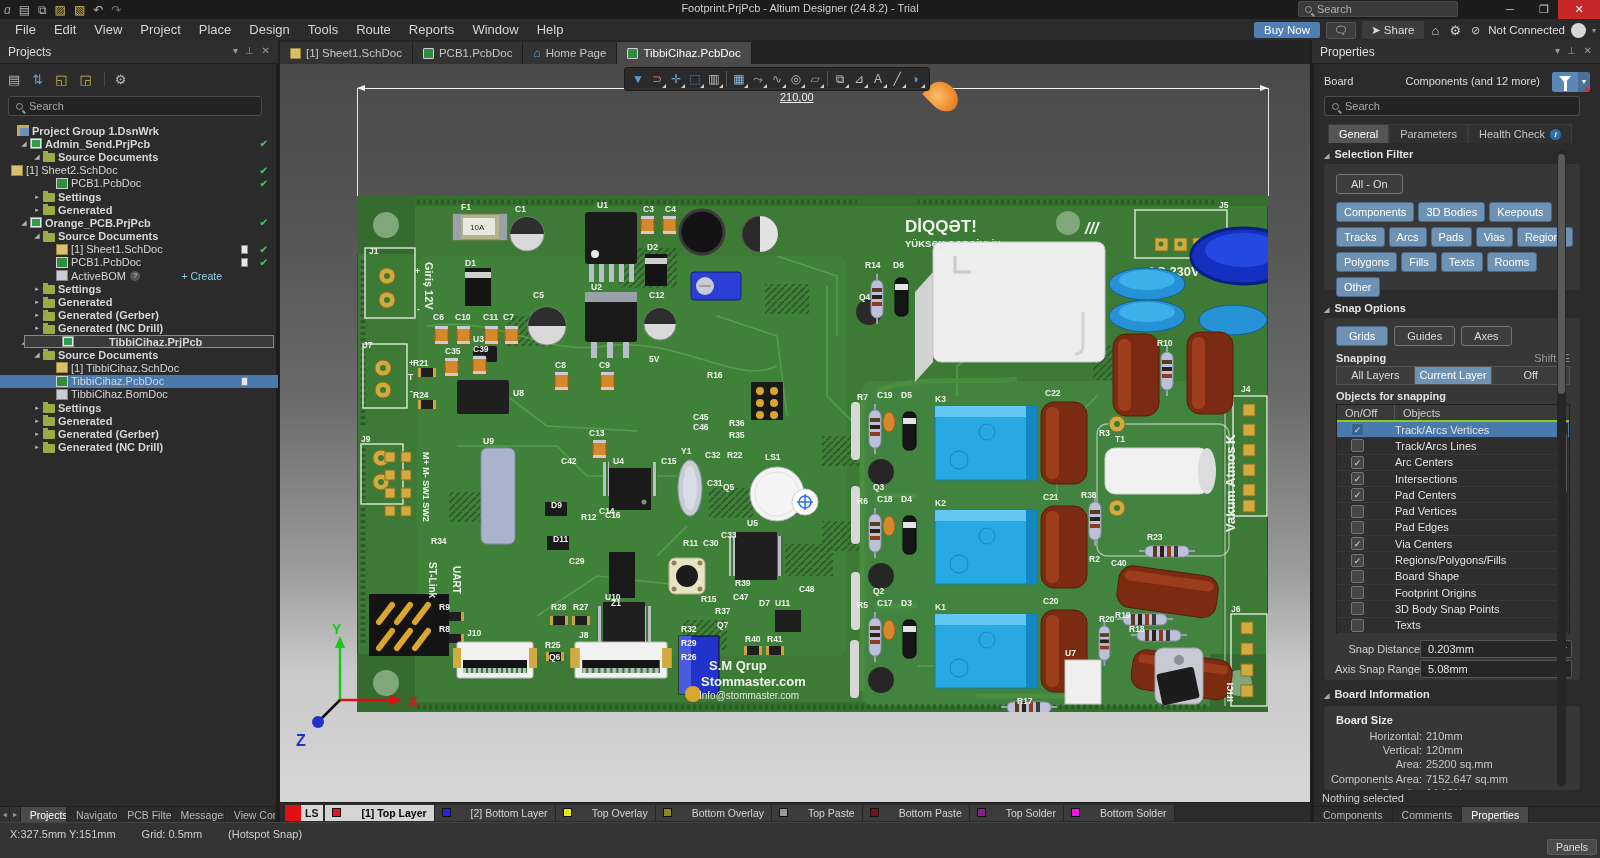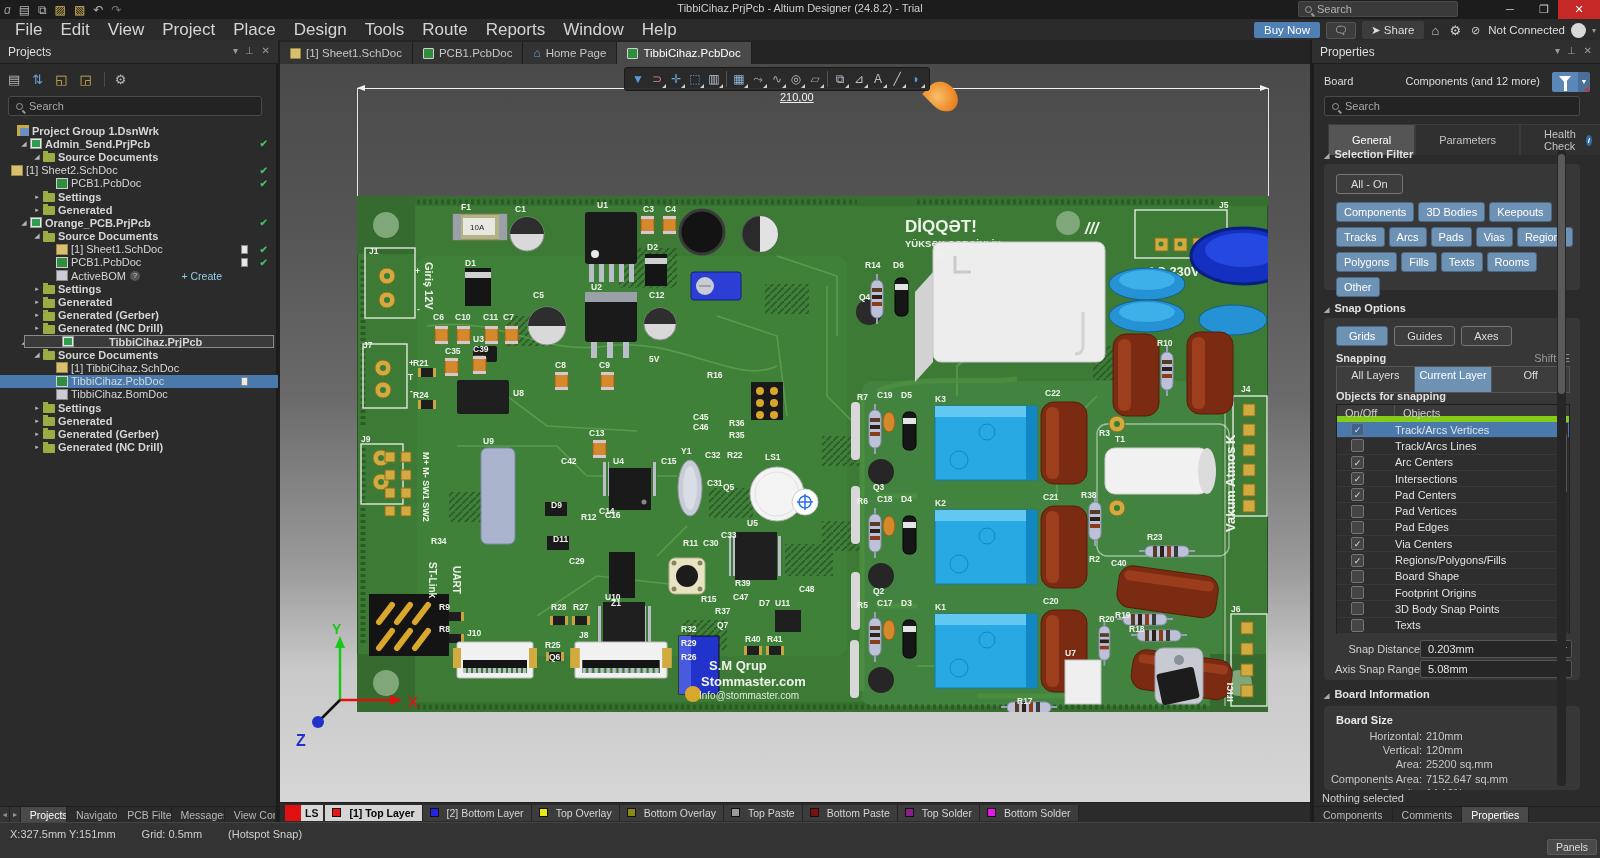--- a/index.html
+++ b/index.html
@@ -13,21 +13,21 @@
   #win-title { left:0; right:0; top:2px; text-align:center; color:#cfcfcf; font-size:11px; }
   #title-search { right:142px; top:1px; width:160px; height:16px; background:#3a3a3a; border:1px solid #4a4a4a;
     border-radius:2px; display:flex; align-items:center; gap:5px; padding:0 6px; color:#b0b0b0; }
   .mag { width:7px; height:7px; border:1.5px solid #9a9a9a; border-radius:50%; position:relative; flex:0 0 auto;}
   .mag::after { content:""; position:absolute; width:4px; height:1.5px; background:#9a9a9a; transform:rotate(45deg); left:5px; top:7px; }
   .winbtn { top:0; width:28px; height:19px; text-align:center; line-height:19px; color:#cfcfcf; font-size:11px; }
   #btn-min { right:76px; } #btn-max { right:42px; }
   #btn-close { right:0; width:42px; background:#c62828; color:#fff; }
   
   #menubar { left:0; top:19px; width:1600px; height:21px; background:#2b2b2b; display:flex; align-items:center; padding-left:6px; }
-  #menubar .mi { padding:2px 9px; color:#d4d4d4; font-size:17px; }
+  #menubar .mi { padding:2px 9px; color:#d4d4d4; font-size:13px; }
   #menu-right { right:4px; top:20px; height:20px; display:flex; gap:6px; align-items:center; }
   .btn-buy { background:#507fb4; color:#fff; border-radius:2px; padding:2px 10px; font-size:11.5px; }
   .btn-chat { background:#3c3c3c; color:#ddd; border-radius:2px; padding:1px 7px; font-size:11px; border:1px solid #555; }
   .btn-share { background:#3c3c3c; color:#ddd; border-radius:2px; padding:2px 9px; font-size:11.5px; }
   .mr-ico { color:#cfcfcf; font-size:13px; padding:0 2px; }
   .avatar { width:15px; height:15px; border-radius:50%; background:#d8d8d8; }
   
   .panel-head { background:#2f2f2f; border-bottom:1px solid #1f1f1f; }
   #proj-head { left:0; top:40px; width:278px; height:24px; }
   #prop-head { left:1312px; top:40px; width:288px; height:24px; }
@@ -90,61 +90,61 @@
   #dim-text { left:500px; top:27px; color:#f0f0f0; font-size:11px; z-index:4;text-decoration:underline; }
   .extl { background:#e8e8e8; width:1px; }
   #droplet { left:650px; top:16px; width:26px; height:33px; background:radial-gradient(circle at 35% 38%, #f8c06a, #ef9030 55%, #d96a12);
     border-radius:0 55% 55% 55%; transform:rotate(-45deg); z-index:4; }
   #gizmo { left:0px; top:556px; width:160px; height:150px; }
   
   #layer-strip { position:absolute; left:0; bottom:0; width:1030px; height:20px; background:#2b2b2b; border-top:1px solid #1f1f1f;
     display:flex; align-items:center; font-size:10.5px; }
   .ls-chip { display:flex; align-items:center; height:16px; background:#d8d8d8; color:#111; font-weight:bold; padding-right:5px; margin:0 2px 0 5px; }
   .ls-chip .sw { width:16px; height:16px; background:#e01010; margin-right:4px; }
-  .ltab { display:flex; align-items:center; gap:8px; height:16px; padding:0 7px; background:#3c3c3c; color:#d6d6d6;
+  .ltab { display:flex; align-items:center; gap:20px; height:16px; padding:0 7px; background:#3c3c3c; color:#d6d6d6;
     border-right:1px solid #242424; white-space:nowrap; }
   .ltab .sw { width:9px; height:9px; border:1px solid #111; }
   .ltab.active { background:#d4d4d4; color:#000; font-weight:bold; }
   #statusbar { left:0; top:822px; width:1600px; height:36px; background:#333; border-top:1px solid #444; }
   #statusbar .coords { position:absolute; left:10px; top:5px; color:#cfcfcf; display:flex; gap:26px; font-size:11px; }
   #panels-btn { position:absolute; right:3px; bottom:3px; background:#4a4a4a; border:1px solid #5a5a5a; color:#ddd;
     padding:1px 8px; font-size:10.5px; border-radius:2px; }
   
   #prop-panel { left:1312px; top:64px; width:288px; height:758px; background:#2b2b2b; border-left:2px solid #1c1c1c; font-size:11px; }
   #prop-panel .row1 { position:absolute; left:10px; top:8px; right:10px; height:20px; }
   #prop-mode { position:absolute; left:0; top:3px; color:#ddd; }
   #prop-filter-label { position:absolute; right:50px; top:3px; color:#ddd; }
   #funnel-btn { position:absolute; right:12px; top:0; width:26px; height:20px; background:#5b87b8; border-radius:2px 0 0 2px; }
   .funnel { position:absolute; left:7px; top:4px; width:0; height:0; border-left:6px solid transparent; border-right:6px solid transparent; border-top:7px solid #fff; }
   .funnel::after { content:""; position:absolute; left:-1.5px; top:-2px; width:3px; height:10px; background:#fff; }
   #funnel-dd { position:absolute; right:0; top:0; width:12px; height:20px; background:#4a6f99; border-radius:0 2px 2px 0; color:#fff; font-size:7px; text-align:center; line-height:20px; }
   #funnel-dd::after { content:""; position:absolute; right:1px; bottom:1px; border-left:5px solid transparent; border-bottom:5px solid #d03030; }
   #prop-search { position:absolute; left:10px; top:32px; width:256px; height:20px; background:#232323; border:1px solid #4a4a4a;
     border-radius:3px; display:flex; align-items:center; gap:6px; padding:0 7px; color:#a8a8a8; }
   #prop-tabs { position:absolute; left:14px; top:60px; display:flex; }
-  .prtab { padding:3px 23px; color:#c4c4c4; border:1px solid #3c3c3c; border-bottom:none; background:#303030; display:flex; gap:5px; align-items:center;}
+  .prtab { padding:3px 10px; color:#c4c4c4; border:1px solid #3c3c3c; border-bottom:none; background:#303030; display:flex; gap:5px; align-items:center;}
   .prtab.active { background:#555; color:#fff; }
   .info-i { width:11px; height:11px; border-radius:50%; background:#2f6ea8; color:#fff; font-size:8px; line-height:11px; text-align:center; font-style:italic; font-weight:bold;}
   .sec-head { position:absolute; left:10px; color:#e2e2e2; font-weight:bold; font-size:11px; }
   .sec-head::before { content:"◢"; font-size:7px; color:#aaa; margin-right:5px; }
   .group { position:absolute; left:10px; width:256px; background:#373737; border-radius:4px; }
   .chip { background:#6e92b4; border:1px solid #49688a; color:#fff; border-radius:3px; padding:3px 7px; font-size:11px; }
   .chip.dark { background:#3d3d3d; border:1px solid #777; color:#ddd; padding:3px 14px; }
   #chips-all { position:absolute; left:12px; top:10px; }
   #chips-wrap { position:absolute; left:12px; top:38px; width:238px; display:flex; flex-wrap:wrap; gap:5px 4px; }
   #snap-btns { position:absolute; left:12px; top:8px; display:flex; gap:6px; }
   #snapping-row { position:absolute; left:12px; top:34px; right:10px; color:#e0e0e0; font-weight:bold; }
   #snapping-row .sc { float:right; color:#9a9a9a; font-weight:normal; }
-  #seg { position:absolute; left:12px; top:48px; width:234px; height:27px; display:flex; background:#2c2c2c; border:1px solid #555; }
+  #seg { position:absolute; left:12px; top:48px; width:234px; height:19px; display:flex; background:#2c2c2c; border:1px solid #555; }
   .segi { flex:1; text-align:center; line-height:17px; color:#ddd; border-right:1px solid #555; background:#3d3d3d; }
   .segi:last-child { border-right:none; }
   .segi.active { background:#6e92b4; color:#fff; }
   #obj-label { position:absolute; left:12px; top:72px; color:#e0e0e0; font-weight:bold; }
   #snap-table { position:absolute; left:12px; top:86px; width:234px; border:1px solid #1f1f1f; background:#2e2e2e; }
-  #snap-thead { height:17px; background:#3a3a3a; border-bottom:6px solid #84cc16; display:flex; color:#cfcfcf; }
+  #snap-thead { height:17px; background:#3a3a3a; border-bottom:2px solid #84cc16; display:flex; color:#cfcfcf; }
   #snap-thead .c1 { width:58px; padding-left:8px; line-height:17px; border-right:1px solid #555; }
   #snap-thead .c2 { padding-left:8px; line-height:17px; flex:1; }
   .srow { height:16.3px; display:flex; align-items:center; border-bottom:1px solid #383838; position:relative; }
   .srow.sel { background:#4a79ad; }
   .srow .cb { margin-left:14px; width:13px; height:13px; background:#454545; border:1px solid #757575; border-radius:2px;
     color:#e0e0e0; font-size:9px; line-height:12px; text-align:center; }
   .srow.sel .cb { background:#39648f; }
   .srow .sl { margin-left:31px; color:#e2e2e2; }
   #tbl-sb { position:absolute; right:1px; top:18px; bottom:1px; width:8px; background:#2a2a2a; }
   #tbl-sb .th { position:absolute; left:1px; top:10px; width:6px; height:60px; background:#555; border-radius:3px; }
@@ -171,21 +171,21 @@
 <div id="titlebar" class="abs">
   <div class="ticons abs">
     <span style="color:#9a9a9a;font-style:italic">ɑ</span>
     <span>▤</span>
     <span>⧉</span>
     <span style="color:#d8b95a">▨</span>
     <span style="color:#d8b95a">▧</span>
     <span>↶</span>
     <span style="color:#777">↷</span>
   </div>
-  <div id="win-title" class="abs">TibbiCihaz.PrjPcb - Altium Designer (24.8.2) - Trial</div>
+  <div id="win-title" class="abs">Footprint.PrjPcb - Altium Designer (24.8.2) - Trial</div>
   <div id="title-search" class="abs">
     <span class="mag"></span>
     <span>Search</span>
   </div>
   <div id="btn-min" class="winbtn abs">─</div>
   <div id="btn-max" class="winbtn abs">❐</div>
   <div id="btn-close" class="winbtn abs">✕</div>
 </div>
 
 <div id="menubar" class="abs">

